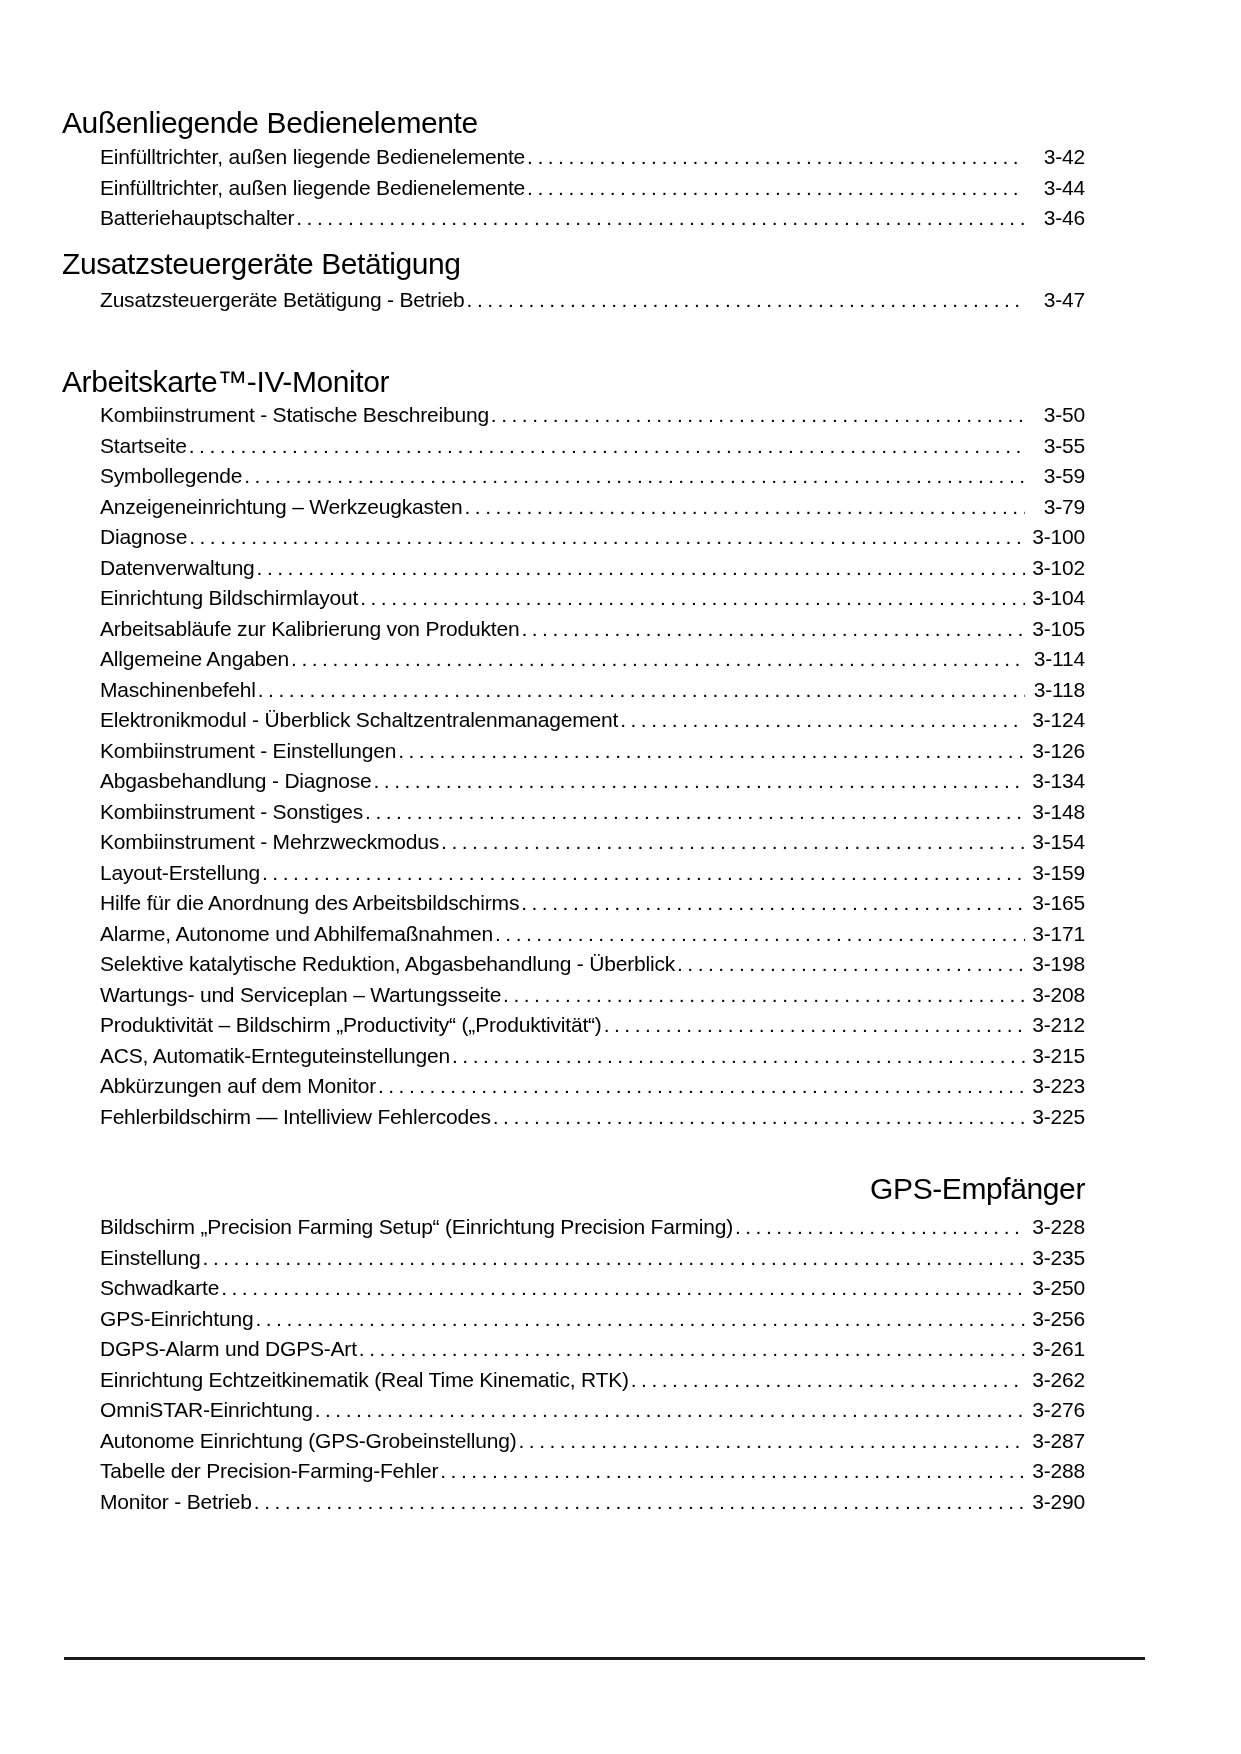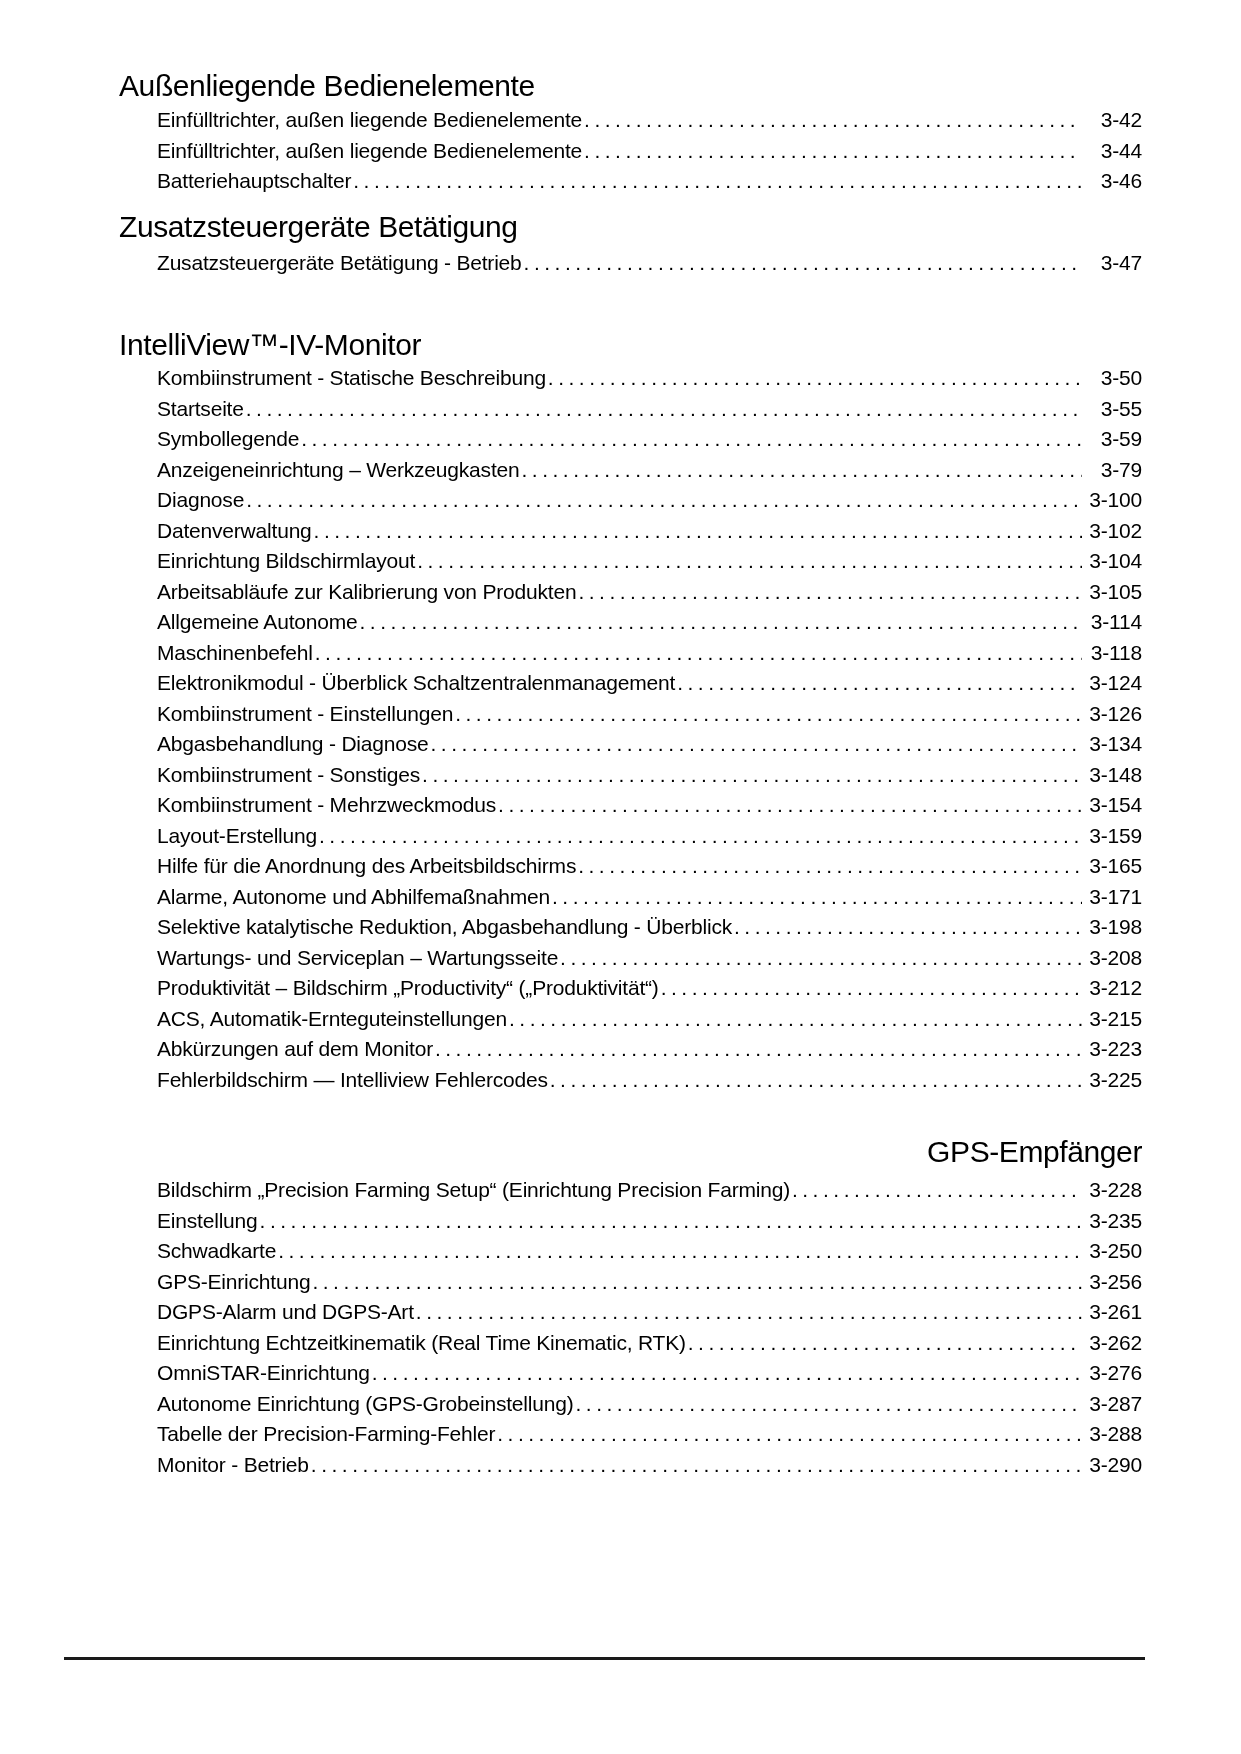--- a/index.html
+++ b/index.html
@@ -14,22 +14,22 @@
     font-family: "Liberation Sans", "DejaVu Sans", sans-serif;
     color: #000000;
   }
   .page {
     position: relative;
     width: 1241px;
     height: 1754px;
     background: #ffffff;
   }
   main.toc {
-    padding-top: 68px;
-    margin-left: 119px;
+    padding-top: 105px;
+    margin-left: 62px;
     width: 1023px; 
   }
   h2.section-title {
     font-size: 30px;
     font-weight: 400;
     line-height: 36px;
     letter-spacing: -0.4px;
     margin: 0;
     white-space: nowrap;
   }
@@ -110,21 +110,21 @@
     <div class="entries">
   <div class="toc-entry">
     <span class="entry-label">Zusatzsteuergeräte Betätigung - Betrieb</span>
     <span class="leader"></span>
     <span class="entry-page">3-47</span>
   </div>
 </div>
   </section>
 
   <section class="toc-section sec-2">
-    <h2 class="section-title">IntelliView™-IV-Monitor</h2>
+    <h2 class="section-title">Arbeitskarte™-IV-Monitor</h2>
     <div class="entries">
   <div class="toc-entry">
     <span class="entry-label">Kombiinstrument - Statische Beschreibung</span>
     <span class="leader"></span>
     <span class="entry-page">3-50</span>
   </div>
 
   <div class="toc-entry">
     <span class="entry-label">Startseite</span>
     <span class="leader"></span>
@@ -161,21 +161,21 @@
     <span class="entry-page">3-104</span>
   </div>
 
   <div class="toc-entry">
     <span class="entry-label">Arbeitsabläufe zur Kalibrierung von Produkten</span>
     <span class="leader"></span>
     <span class="entry-page">3-105</span>
   </div>
 
   <div class="toc-entry">
-    <span class="entry-label">Allgemeine Autonome</span>
+    <span class="entry-label">Allgemeine Angaben</span>
     <span class="leader"></span>
     <span class="entry-page">3-114</span>
   </div>
 
   <div class="toc-entry">
     <span class="entry-label">Maschinenbefehl</span>
     <span class="leader"></span>
     <span class="entry-page">3-118</span>
   </div>
 

